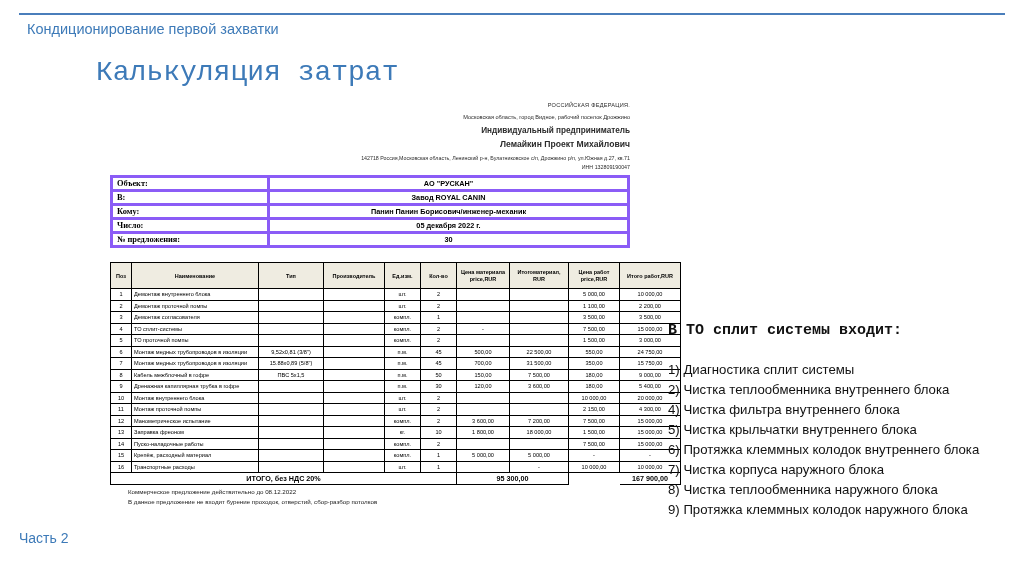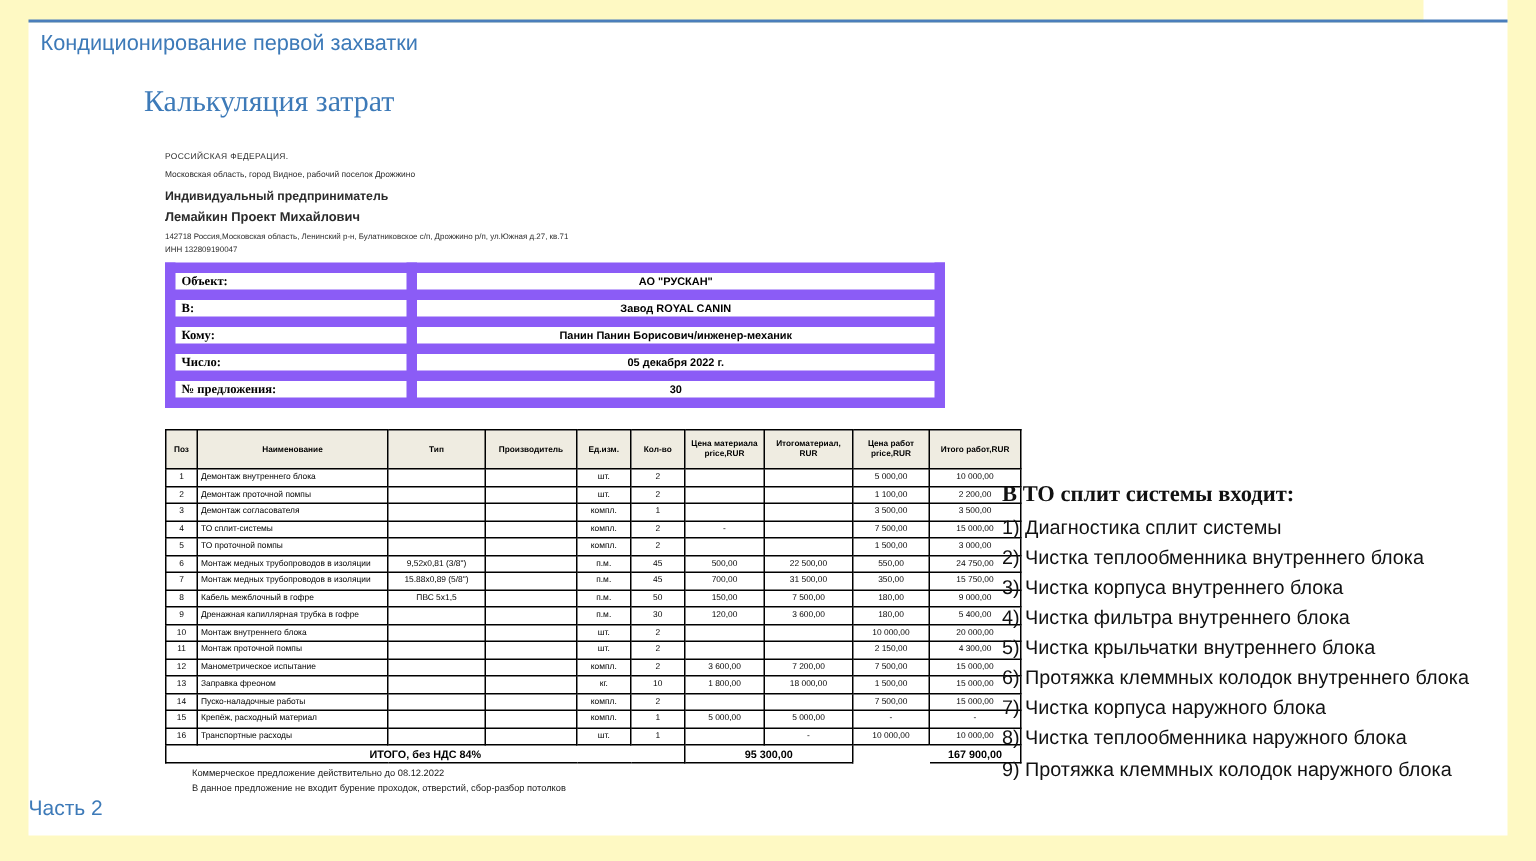--- a/index.html
+++ b/index.html
@@ -5,21 +5,21 @@
   html,body{margin:0;padding:0;}
   body{
     width:1024px;height:574px;
     background:#4a7ebb;
     font-family:"Liberation Sans", sans-serif;
     overflow:hidden;
   }
   #slide{
     position:relative;
     width:1024px;height:574px;
-    background:#fef9c3;
+    background:#ffffff;
   }
   
   #panel{
     position:absolute;
     left:19px;top:15px;
     width:986px;height:542px;
     background:#ffffff;
   }
   
   #pagenum-area{
@@ -48,63 +48,63 @@
     position:absolute;
     left:8px;top:6px;
     font-size:14.5px;
     color:#3d7ab8;
     font-family:"Liberation Sans", sans-serif;
     white-space:nowrap;
   }
   #main-title{
     position:absolute;
     left:77px;top:42px;
-    font-size:20px;
+    font-size:28px;
     color:#3d7ab8;
-    font-family:Liberation Serif, serif;
+    font-family:Liberation Mono, monospace;
     font-weight:400;
     white-space:nowrap;
   }
   #part-label{
     position:absolute;
     left:0;top:515px;
     font-size:14px;
     color:#3d7ab8;
     font-family:"Liberation Sans", sans-serif;
     white-space:nowrap;
   }
 
   
   #doc{
     position:absolute;
     left:91px;top:85px;
     width:520px;
   }
   .doc-line{
-    text-align:left;
+    text-align:right;
     color:#2b2b2b;
     font-family:"Liberation Sans", sans-serif;
     line-height:1.25;
   }
   .l-fed{font-size:5.6px;letter-spacing:.25px;margin-top:2px;}
   .l-region{font-size:5.6px;margin-top:5px;}
   .l-ip{font-size:8.2px;font-weight:bold;margin-top:5px;}
   .l-name{font-size:8.6px;font-weight:bold;margin-top:3px;}
   .l-addr{font-size:5.3px;margin-top:5px;}
   .l-inn{font-size:5.3px;margin-top:2px;}
 
   
   table.info{
     border-collapse:collapse;
     width:520px;
     margin-top:5px;
     table-layout:fixed;
   }
   table.info td{
-    border:7px solid #8b5cf6;
+    border:3px solid #8b5cf6;
     height:11px;
     padding:0 4px;
     font-size:7.4px;
     color:#000;
     margin-left:20px;
   }
   table.info td.k{
     width:146px;
     font-family:"Liberation Serif", serif;
     font-weight:bold;
@@ -177,22 +177,22 @@
   
   #rightlist{
     position:absolute;
     left:649px;top:307px;
     width:345px;
     color:#1a1a1a;
   }
   #rl-title{
     font-size:15px;
     font-weight:bold;
-    font-family:Liberation Serif, serif;
-    margin-bottom:3px;
+    font-family:Liberation Mono, monospace;
+    margin-bottom:21px;
     color:#111;
   }
   .rl-item{
     font-size:13.2px;
     font-family:"Liberation Sans", sans-serif;
     line-height:1.52;
     color:#111;
     white-space:nowrap;
   }
 </style>
@@ -447,38 +447,37 @@
               <td class="c-unit">шт.</td>
               <td class="c-qty">1</td>
               <td class="c-num"></td>
               <td class="c-num">-</td>
               <td class="c-num">10 000,00</td>
               <td class="c-num">10 000,00</td>
             </tr>
           </tbody>
         <tbody id="totals-body">
             <tr class="total">
-              <td class="total-label" colspan="6">ИТОГО, без НДС 84%</td>
+              <td class="total-label" colspan="6">ИТОГО, без НДС 20%</td>
               <td colspan="2">95 300,00</td>
               <td class="blank-cell"></td>
               <td>167 900,00</td>
             </tr>
           </tbody>
       </table>
 
       <div class="note">Коммерческое предложение действительно до 08.12.2022</div>
       <div class="note" style="margin-top:1px">В данное предложение не входит бурение проходок, отверстий, сбор-разбор потолков</div>
     </div>
 
     <div id="rightlist">
       <div id="rl-title">В ТО сплит системы входит:</div>
       <div id="rl-items">
           <div class="rl-item">1) Диагностика сплит системы</div>
           <div class="rl-item">2) Чистка теплообменника внутреннего блока</div>
-          <div class="rl-item">3) Чистка корпуса внутреннего блока</div>
           <div class="rl-item">4) Чистка фильтра внутреннего блока</div>
           <div class="rl-item">5) Чистка крыльчатки внутреннего блока</div>
           <div class="rl-item">6) Протяжка клеммных колодок внутреннего блока</div>
           <div class="rl-item">7) Чистка корпуса наружного блока</div>
           <div class="rl-item">8) Чистка теплообменника наружного блока</div>
           <div class="rl-item">9) Протяжка клеммных колодок наружного блока</div>
         </div>
     </div>
 
   </div>

